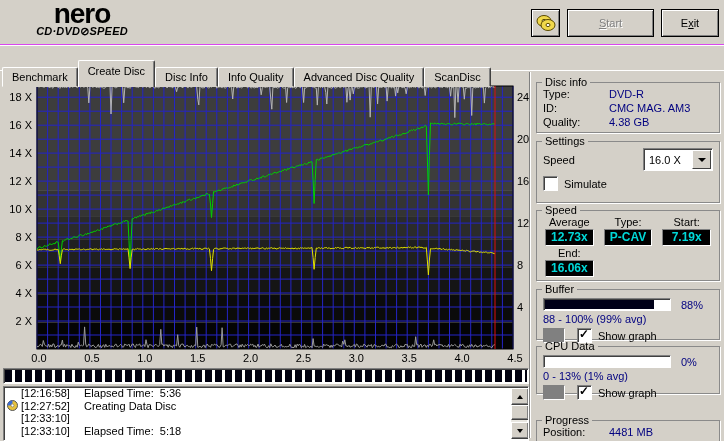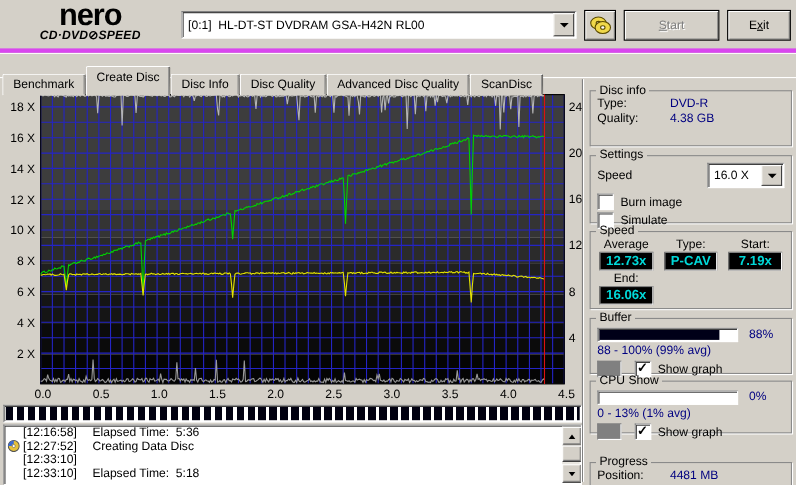--- a/index.html
+++ b/index.html
@@ -3,21 +3,21 @@
 <meta charset="utf-8">
 <style>
   html,body{margin:0;padding:0}
   body{width:724px;height:441px;background:#d4d0c8;font-family:"Liberation Sans",sans-serif;font-size:11px;color:#000;position:relative;overflow:hidden}
 
   
   .sunken{background:#fff;border:1px solid;border-color:#808080 #fff #fff #808080;box-shadow:inset 1px 1px 0 #404040}
   .raisedbtn{background:#d4d0c8;border:1px solid #000;box-shadow:inset 1px 1px 0 #fff,inset -1px -1px 0 #808080}
 
   
-  .topbar{position:absolute;left:0;top:0;width:724px;height:44px;border-bottom:4px solid #d946ef;box-shadow:0 1px 0 #fff}
+  .topbar{position:absolute;left:0;top:0;width:724px;height:44px;border-bottom:1px solid #d946ef;box-shadow:0 1px 0 #fff}
   .logo{position:absolute;left:6px;top:2px;width:152px;text-align:center;cursor:default}
   .logo .l1{font-weight:bold;font-size:28px;line-height:23px;letter-spacing:-1px}
   .logo .l2{font-weight:bold;font-style:italic;font-size:11px;white-space:nowrap;letter-spacing:.2px}
   .logo .discglyph{font-style:normal;font-weight:bold}
   .combo{position:absolute}
   .combo .val{position:absolute;left:5px;top:50%;transform:translateY(-50%);white-space:pre}
   .combo .drop{position:absolute;right:1px;top:1px;bottom:1px;width:17px;background:#d4d0c8;border:1px solid;border-color:#fff #404040 #404040 #fff;display:flex;align-items:center;justify-content:center}
   .arrow-down{width:0;height:0;border-left:4px solid transparent;border-right:4px solid transparent;border-top:4px solid #000}
   #drive-combo{left:165px;top:10px;width:357px;height:23px}
   .toolbtn{position:absolute;left:531px;top:9px;width:27px;height:26px;display:flex;align-items:center;justify-content:center}
@@ -58,21 +58,21 @@
   .inforow .val{color:#000080;white-space:pre}
   .set-speed{display:flex;align-items:center;padding:1px 6px 3px}
   .set-speed .lbl{flex:1}
   .combo2{position:relative;width:68px;height:21px}
   .cbrow{display:flex;align-items:center;padding:2px 0 0 6px}
   .cb{width:13px;height:13px;background:#fff;border:1px solid;border-color:#808080 #fff #fff #808080;box-shadow:inset 1px 1px 0 #404040;position:relative;margin-right:6px;flex:0 0 auto}
   .cb.checked::after{content:"\2713";position:absolute;left:1px;top:-2px;font-weight:bold;font-size:12px;color:#000}
   .lcdgrid{display:grid;grid-template-columns:1fr 1fr 1fr;column-gap:10px;row-gap:1px;padding:0 8px}
   .lcdcell .cap{text-align:center;padding-bottom:1px}
   .lcd{height:15px;background:#000;border:1px solid;border-color:#808080 #fff #fff #808080;color:#00d8d8;font-weight:bold;font-size:12px;text-align:center;line-height:15px}
-  .bar-row{display:flex;padding:3px 6px 1px}
+  .bar-row{display:flex;align-items:center;padding:3px 6px 1px}
   .pbar{width:126px;height:11px;position:relative;margin-right:10px}
   .pfill{position:absolute;left:1px;top:1px;bottom:1px;background:#000018}
   .pct{color:#000080}
   .range{color:#000080;padding:1px 0 0 6px}
   .swrow{display:flex;align-items:center;padding:3px 0 0 6px}
   .swatch{width:20px;height:13px;border:1px solid;border-color:#808080 #fff #fff #808080;margin-right:12px;flex:0 0 auto}
   #grp-disc-info{top:76px;height:55px}
   #grp-settings{top:135px;height:66px}
   #grp-speed{top:204px;height:75px}
   #grp-buffer{top:283px;height:55px}
@@ -80,40 +80,34 @@
   #grp-progress{top:414px;height:44px}
 </style>
 </head>
 <body>
 
 <div class="topbar">
   <div class="logo">
     <div class="l1">nero</div>
     <div class="l2"><span>CD·DVD</span><span class="discglyph">⊘</span><span>SPEED</span></div>
   </div>
-  <div id="drive-combo" class="combo sunken">
-    <span class="val">[0:1]  HL-DT-ST DVDRAM GSA-H42N RL00</span>
-    <span class="drop">
-        <span class="arrow-down"></span>
-      </span>
-  </div>
   <div class="toolbtn raisedbtn">
     <svg width="20" height="18" viewBox="0 0 20 18">
       <ellipse cx="8" cy="7" rx="7" ry="5.5" fill="#f0d84a" stroke="#5a4a00"></ellipse>
       <ellipse cx="8" cy="7" rx="2" ry="1.6" fill="#fff" stroke="#5a4a00"></ellipse>
       <ellipse cx="12" cy="11" rx="7" ry="5.5" fill="#f0d84a" stroke="#5a4a00"></ellipse>
       <ellipse cx="12" cy="11" rx="2" ry="1.6" fill="#fff" stroke="#5a4a00"></ellipse>
     </svg>
   </div>
   <div id="start-btn" class="btn raisedbtn disabled"><u>S</u>tart</div>
   <div id="exit-btn" class="btn raisedbtn">E<u>x</u>it</div>
 </div>
 
 <div class="pagetopline"></div>
-<div class="tabs" id="tabs"><span class="tab">Benchmark</span><span class="tab active">Create Disc</span><span class="tab">Disc Info</span><span class="tab">Disc Quality</span><span class="tab">Advanced Disc Quality</span><span class="tab">ScanDisc</span></div>
+<div class="tabs" id="tabs"><span class="tab">Benchmark</span><span class="tab active">Create Disc</span><span class="tab">Disc Info</span><span class="tab">Info Quality</span><span class="tab">Advanced Disc Quality</span><span class="tab">ScanDisc</span></div>
 
 <div id="chart"><svg width="530" height="296" xmlns="http://www.w3.org/2000/svg" font-family="Liberation Sans, sans-serif" font-size="11">
       <rect x="35" y="14.0" width="476" height="104.9" fill="#3d3d3d"></rect>
       <rect x="35" y="118.9" width="476" height="25.2" fill="#343434"></rect>
       <rect x="35" y="144.1" width="476" height="23.8" fill="#2b2b2b"></rect>
       <rect x="35" y="167.9" width="476" height="28.0" fill="#202020"></rect>
       <rect x="35" y="195.9" width="476" height="26.6" fill="#151515"></rect>
       <rect x="35" y="222.4" width="476" height="28.0" fill="#0b0b0b"></rect>
       <rect x="35" y="250.4" width="476" height="26.6" fill="#040404"></rect>
       <path d="M35.0 14V277M45.6 14V277M56.2 14V277M66.7 14V277M77.3 14V277M87.9 14V277M98.5 14V277M109.0 14V277M119.6 14V277M130.2 14V277M140.8 14V277M151.4 14V277M161.9 14V277M172.5 14V277M183.1 14V277M193.7 14V277M204.2 14V277M214.8 14V277M225.4 14V277M236.0 14V277M246.6 14V277M257.1 14V277M267.7 14V277M278.3 14V277M288.9 14V277M299.4 14V277M310.0 14V277M320.6 14V277M331.2 14V277M341.8 14V277M352.3 14V277M362.9 14V277M373.5 14V277M384.1 14V277M394.6 14V277M405.2 14V277M415.8 14V277M426.4 14V277M437.0 14V277M447.5 14V277M458.1 14V277M468.7 14V277M479.3 14V277M489.8 14V277M500.4 14V277M511.0 14V277M35 263.0H511M35 249.0H511M35 235.0H511M35 221.0H511M35 207.1H511M35 193.1H511M35 179.1H511M35 165.1H511M35 151.1H511M35 137.1H511M35 123.1H511M35 109.1H511M35 95.1H511M35 81.1H511M35 67.2H511M35 53.2H511M35 39.2H511M35 25.2H511" stroke="#2424c6" fill="none" stroke-width="1"></path>
@@ -152,44 +146,44 @@
 <div class="vdiv"></div>
 
 <fieldset id="grp-disc-info">
   <legend>Disc info</legend>
   <div id="disc-info-rows">
       <div class="inforow">
         <span class="lbl">Type:</span>
         <span class="val">DVD-R</span>
       </div>
       <div class="inforow">
+        <span class="lbl">ID:</span>
+        <span class="val">CMC MAG. AM3</span>
+      </div>
+      <div class="inforow">
         <span class="lbl">Quality:</span>
         <span class="val">4.38 GB</span>
       </div>
     </div>
 </fieldset>
 
 <fieldset id="grp-settings">
   <legend>Settings</legend>
   <div class="set-speed">
     <span class="lbl">Speed</span>
     <span class="combo2 combo sunken">
       <span class="val">16.0 X</span>
       <span class="drop">
           <span class="arrow-down"></span>
         </span>
     </span>
   </div>
   <div id="settings-checkboxes">
       <div class="cbrow">
         <span class="cb"></span>
-        <span>Burn image</span>
-      </div>
-      <div class="cbrow">
-        <span class="cb"></span>
         <span>Simulate</span>
       </div>
     </div>
 </fieldset>
 
 <fieldset id="grp-speed">
   <legend>Speed</legend>
   <div class="lcdgrid" id="speed-cells">
       <div class="lcdcell">
         <div class="cap">Average</div>
@@ -220,21 +214,21 @@
   </div>
   <div class="range">88 - 100% (99% avg)</div>
   <div class="swrow">
     <span class="swatch" id="buffer-swatch" style="background: rgb(128, 128, 128);"></span>
     <span class="cb checked"></span>
     <span>Show graph</span>
   </div>
 </fieldset>
 
 <fieldset id="grp-cpu">
-  <legend>CPU Show</legend>
+  <legend>CPU Data</legend>
   <div class="bar-row">
     <span class="pbar sunken">
         <span class="pfill" id="cpu-fill" style="width: calc(0% - 2px);"></span>
       </span>
     <span class="pct">0%</span>
   </div>
   <div class="range">0 - 13% (1% avg)</div>
   <div class="swrow">
     <span class="swatch" id="cpu-swatch" style="background: rgb(128, 128, 128);"></span>
     <span class="cb checked"></span>

